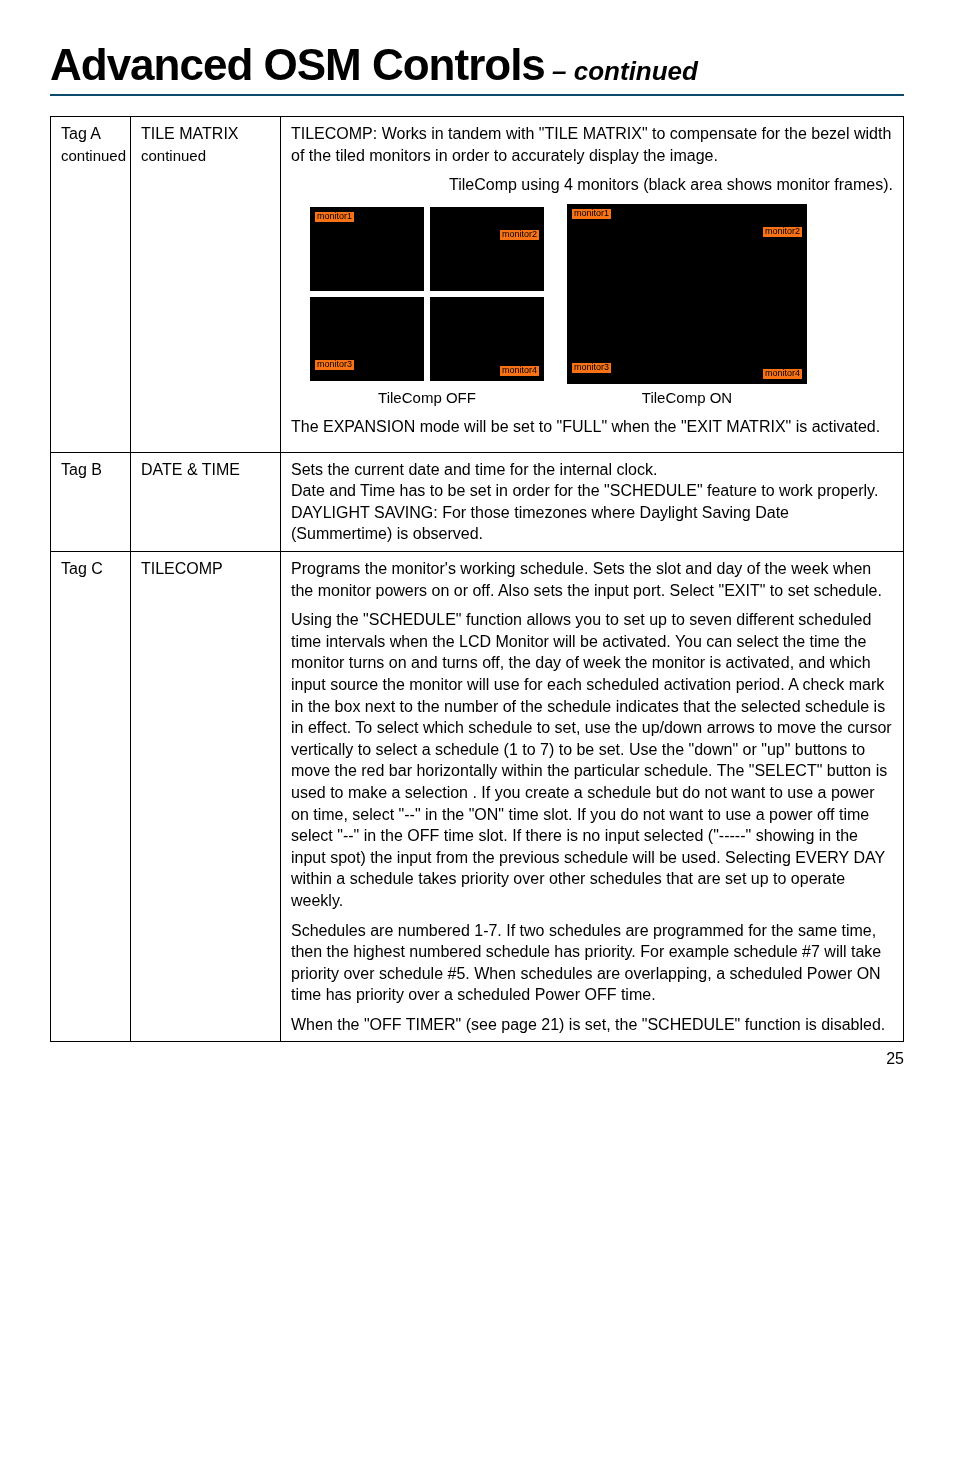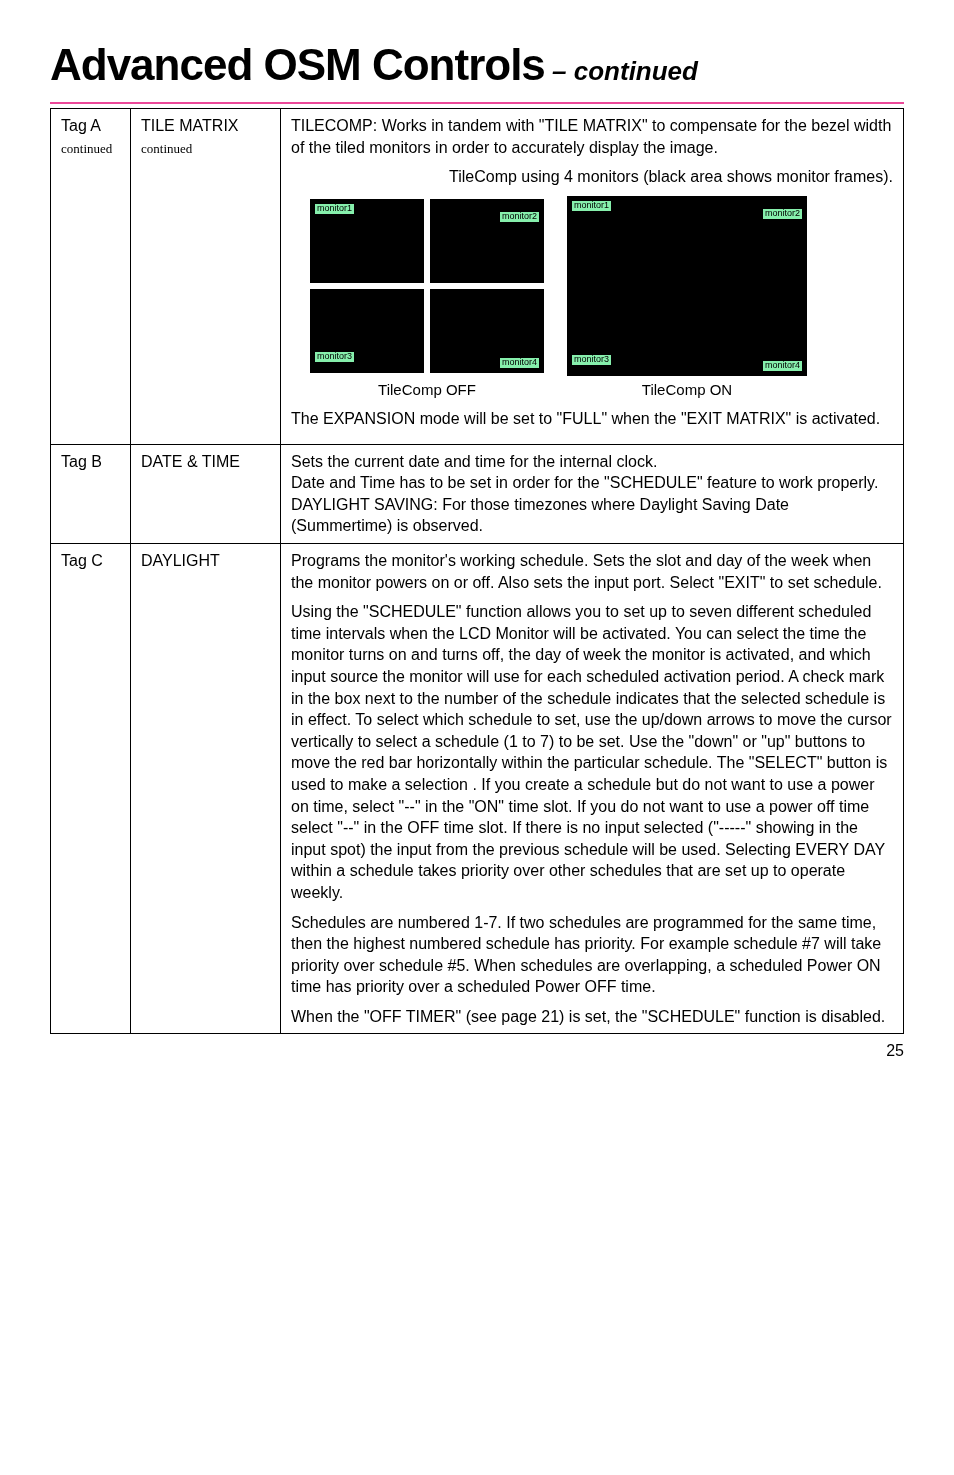--- a/index.html
+++ b/index.html
@@ -10,46 +10,46 @@
     background: #fff;
     color: #000;
     width: 954px;
   }
   .page-title {
     font-family: Arial, "Helvetica Neue", sans-serif;
     font-weight: 900;
     font-size: 44px;
     letter-spacing: -1px;
     margin: 0 0 2px 0;
-    padding-bottom: 12px;
-    border-bottom: 2px solid #ec4899;
+    padding-bottom: 4px;
+    border-bottom: 2px solid #0c4a6e;
   }
   .page-title .sub {
     font-weight: 700;
     font-style: italic;
     font-size: 26px;
     letter-spacing: 0;
   }
   table.main {
     width: 100%;
     border-collapse: collapse;
     table-layout: fixed;
-    margin-top: 4px;
+    margin-top: 20px;
     font-size: 16px;
     padding-left: 40px;
   }
   table.main td {
     border: 1px solid #000;
     vertical-align: top;
     padding: 6px 10px;
   }
   .col-a { width: 80px; }
   .col-b { width: 150px; }
   .tight { line-height: 1.35; }
-  .cont-sub { font-size: 13px; font-family: Liberation Serif, serif; }
+  .cont-sub { font-size: 15px; }
   .para { margin: 0 0 8px 0; }
   .indent { margin-left: 16px; text-align: right; }
   .tilecomp-grid {
     display: flex;
     gap: 20px;
     margin: 8px 0 4px 16px;
   }
   .tilecomp-figure {
     display: flex;
     flex-direction: column;
@@ -73,29 +73,29 @@
     background: #000;
     gap: 0;
   }
   .tilecomp-box.on .quad {
     position: relative;
     border: none;
     margin: 0;
   }
   .quad .lbl {
     position: absolute;
-    background: #86efac;
+    background: #f97316;
     color: #000;
     font-size: 9px;
     padding: 0 2px;
     border: 1px solid #000;
     line-height: 1.1;
   }
   .lbl.tl { top: 2px; left: 2px; }
-  .lbl.tr { top: 10px; right: 2px; }
+  .lbl.tr { top: 20px; right: 2px; }
   .lbl.bl { bottom: 8px; left: 2px; }
   .lbl.br { bottom: 2px; right: 2px; }
   .fig-caption { font-size: 15px; margin-top: 4px; text-align: center; }
   .page-num { text-align: right; font-size: 16px; margin-top: 8px; }
 </style>
 </head>
 <body>
 
 <h1 class="page-title">
   <span>Advanced OSM Controls</span><span class="sub"> – continued</span>
@@ -168,21 +168,21 @@
     <td class="tight">DATE &amp; TIME</td>
     <td class="tight">
       <span>Sets the current date and time for the internal clock.</span><br>
       <span>Date and Time has to be set in order for the "SCHEDULE" feature to work properly.</span><br>
       <span>DAYLIGHT SAVING: For those timezones where Daylight Saving Date (Summertime) is observed.</span>
     </td>
   </tr>
 
   <tr>
     <td class="tight">Tag C</td>
-    <td class="tight">DAYLIGHT</td>
+    <td class="tight">TILECOMP</td>
     <td class="tight">
       <p class="para">Programs the monitor's working schedule. Sets the slot and day of the week when the monitor powers on or off. Also sets the input port. Select "EXIT" to set schedule.</p>
       <p class="para">Using the "SCHEDULE" function allows you to set up to seven different scheduled time intervals when the LCD Monitor will be activated.  You can select the time the monitor turns on and turns off, the day of week the monitor is activated, and which input source the monitor will use for each scheduled activation period.  A check mark in the box next to the number of the schedule indicates that the selected schedule is in effect. To select which schedule to set, use the up/down arrows to move the cursor vertically to select a schedule (1 to 7) to be set.  Use the "down" or "up" buttons to move the red bar horizontally within the particular schedule. The "SELECT" button is used to make a selection . If you create a schedule but do not want to use a power on time, select "--" in the "ON" time slot. If you do not want to use a power off time select "--" in the OFF time slot. If there is no input selected ("-----" showing in the input spot) the input from the previous schedule will be used. Selecting EVERY DAY within a schedule takes priority over other schedules that are set up to operate weekly.</p>
       <p class="para">Schedules are numbered 1-7. If two schedules are programmed for the same time, then the highest numbered schedule has priority. For example schedule #7 will take priority over schedule #5. When schedules are overlapping, a scheduled Power ON time has priority over a scheduled Power OFF time.</p>
       <p class="para" style="margin-bottom:0">When the "OFF TIMER" (see page 21) is set, the "SCHEDULE" function is disabled.</p>
     </td>
   </tr>
 </tbody>
   </table>
 

